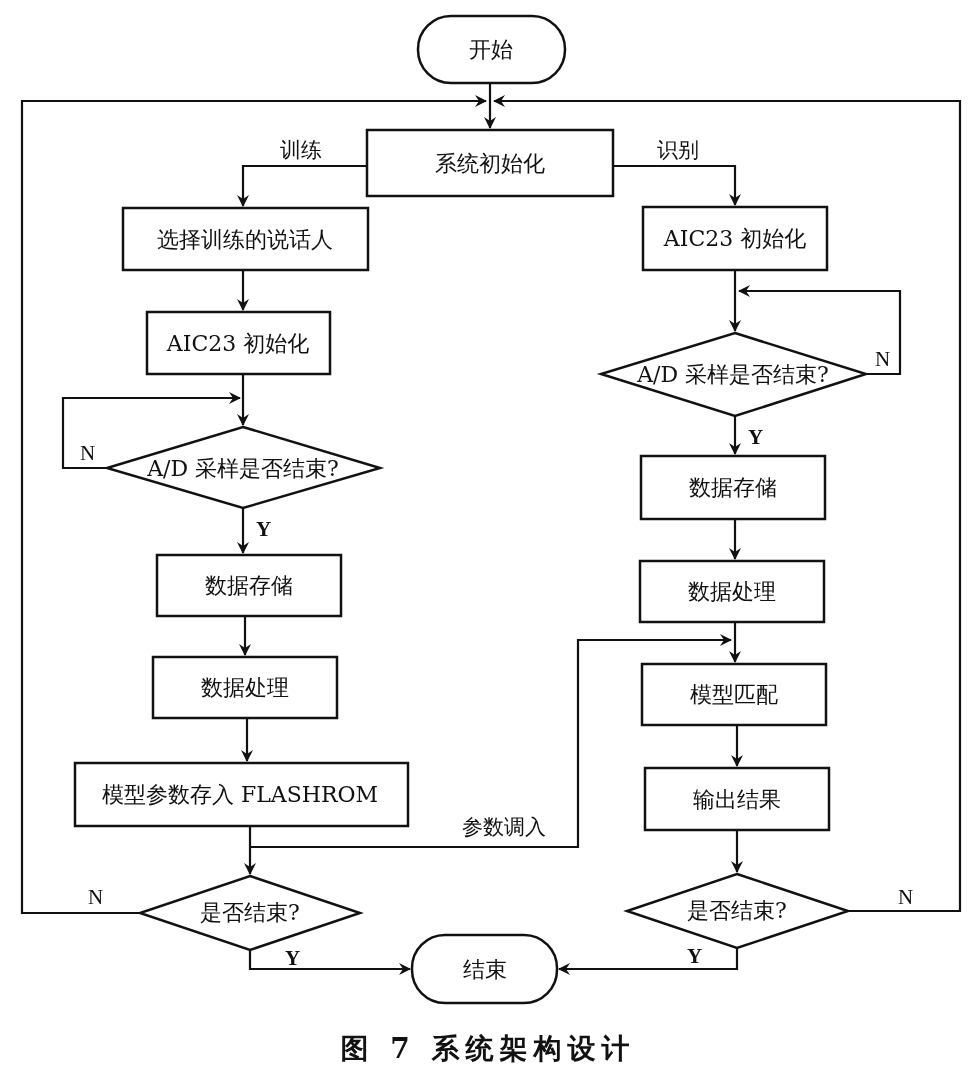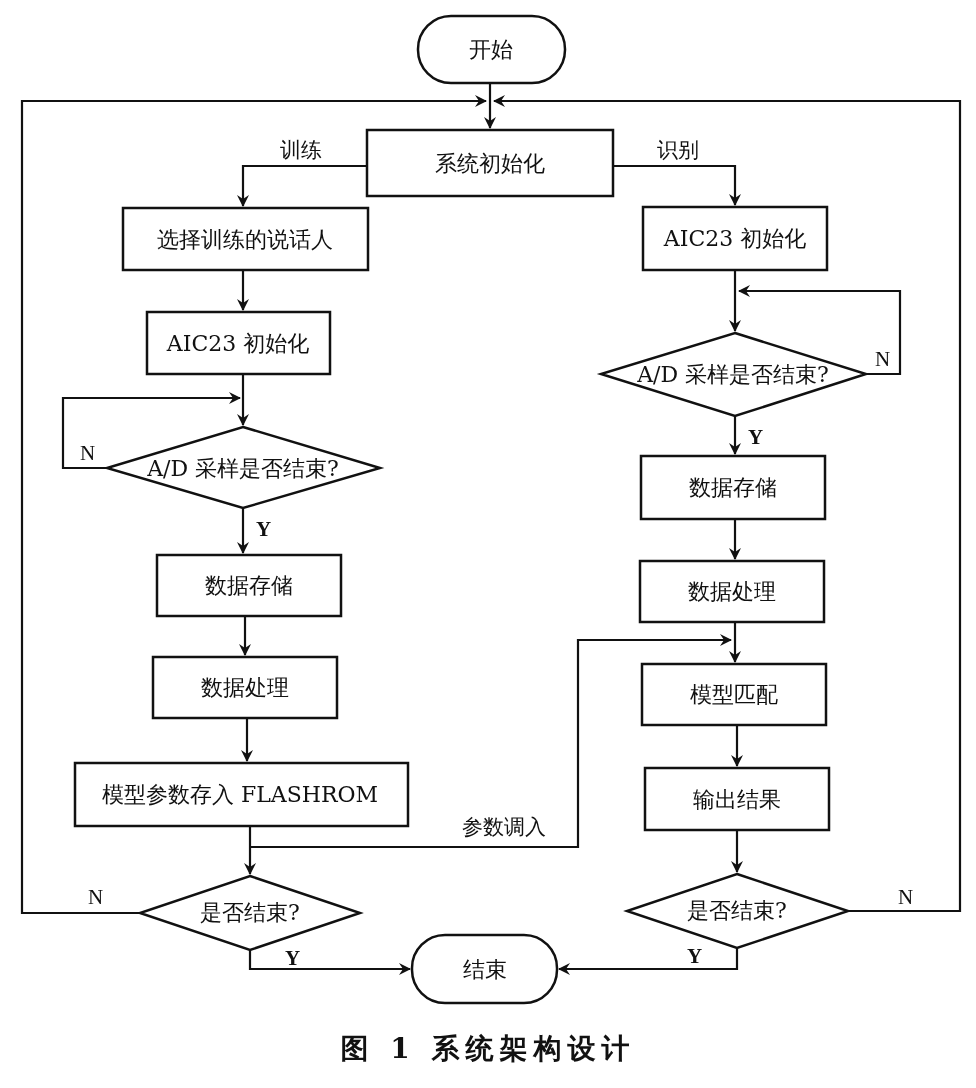--- a/index.html
+++ b/index.html
@@ -133,13 +133,13 @@
   <text class="edge-label bold" x="256" y="536">Y</text>
   <text class="edge-label" x="875" y="366">N</text>
   <text class="edge-label bold" x="748" y="444">Y</text>
   <text class="edge-label" x="462" y="834">参数调入</text>
   <text class="edge-label" x="88" y="904">N</text>
   <text class="edge-label bold" x="285" y="965">Y</text>
   <text class="edge-label" x="898" y="904">N</text>
   <text class="edge-label bold" x="687" y="963">Y</text>
 </svg>
 
-<div class="caption">图 1   系统架构设计</div>
+<div class="caption">图 7   系统架构设计</div>
 
 </body></html>

